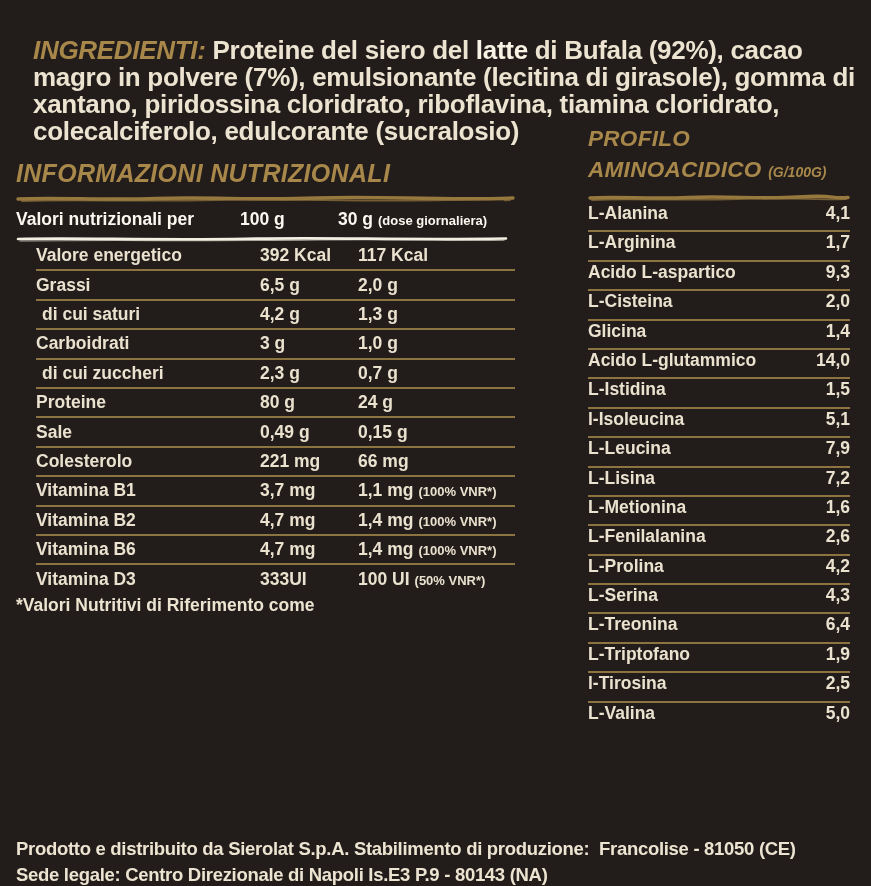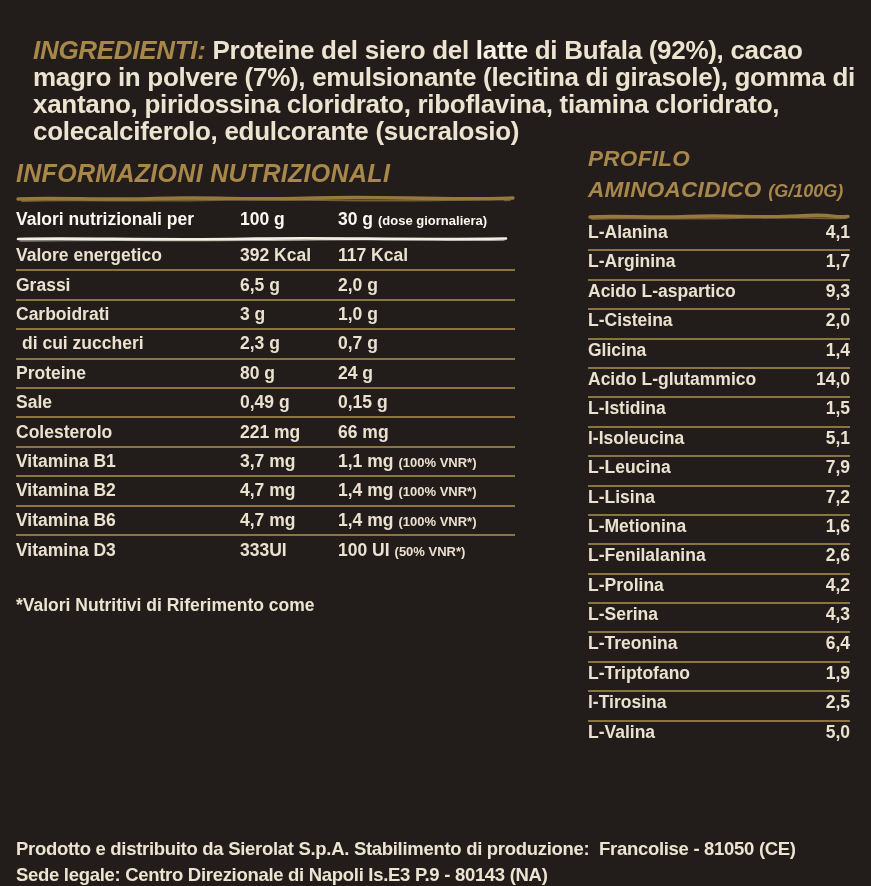--- a/index.html
+++ b/index.html
@@ -29,31 +29,32 @@
   .nut-grid{display:grid;grid-template-columns:224px 98px 1fr;align-items:center;}
   .nut-header{
     height:33px;color:#fbf8f0;font-weight:700;font-size:17.5px;
   }
   .note{font-size:13px;font-weight:700;margin-left:5px;letter-spacing:0;}
   .note:empty{display:none;}
   .nrow{
     height:29.4px;box-sizing:border-box;
     color:#eae1cf;font-weight:700;font-size:17.5px;
     border-bottom:2px solid #8d7340;
+    margin-left:20px;
   }
   #nutrition-rows .nrow:last-of-type{border-bottom:none;}
   .nlabel.indent{padding-left:6px;}
   .footnote{
     position:absolute;left:16px;top:594px;margin:0;
     color:#ece3d1;font-weight:700;font-size:17.5px;line-height:23px;
   }
   
-  .right-col{position:absolute;left:588px;top:143px;width:262px;}
+  .right-col{position:absolute;left:588px;top:123px;width:262px;}
   .right-col .section-title{font-size:22.5px;line-height:31px;}
-  .unit{font-size:18px;letter-spacing:0;font-style:italic;}
+  .unit{font-size:14px;letter-spacing:0;font-style:italic;}
   .arow{
     display:flex;justify-content:space-between;align-items:flex-start;
     height:29.4px;box-sizing:border-box;
     color:#eae1cf;font-weight:700;font-size:17.5px;
     border-bottom:2px solid #8d7340;
   }
   #amino-rows .arow:last-of-type{border-bottom:none;gap:17px;}
   .right-col .brush{margin-top:5px;margin-bottom:1px;}
   
   .footer{
@@ -93,20 +94,25 @@
         <span>392 Kcal</span>
         <span><span>117 Kcal</span></span>
       </div>
 
       <div class="nut-grid nrow">
         <span class="nlabel">Grassi</span>
         <span>6,5 g</span>
         <span><span>2,0 g</span></span>
       </div>
 
+      <div class="nut-grid nrow">
+        <span class="nlabel indent">di cui saturi</span>
+        <span>4,2 g</span>
+        <span><span>1,3 g</span></span>
+      </div>
 
       <div class="nut-grid nrow">
         <span class="nlabel">Carboidrati</span>
         <span>3 g</span>
         <span><span>1,0 g</span></span>
       </div>
 
       <div class="nut-grid nrow">
         <span class="nlabel indent">di cui zuccheri</span>
         <span>2,3 g</span>

